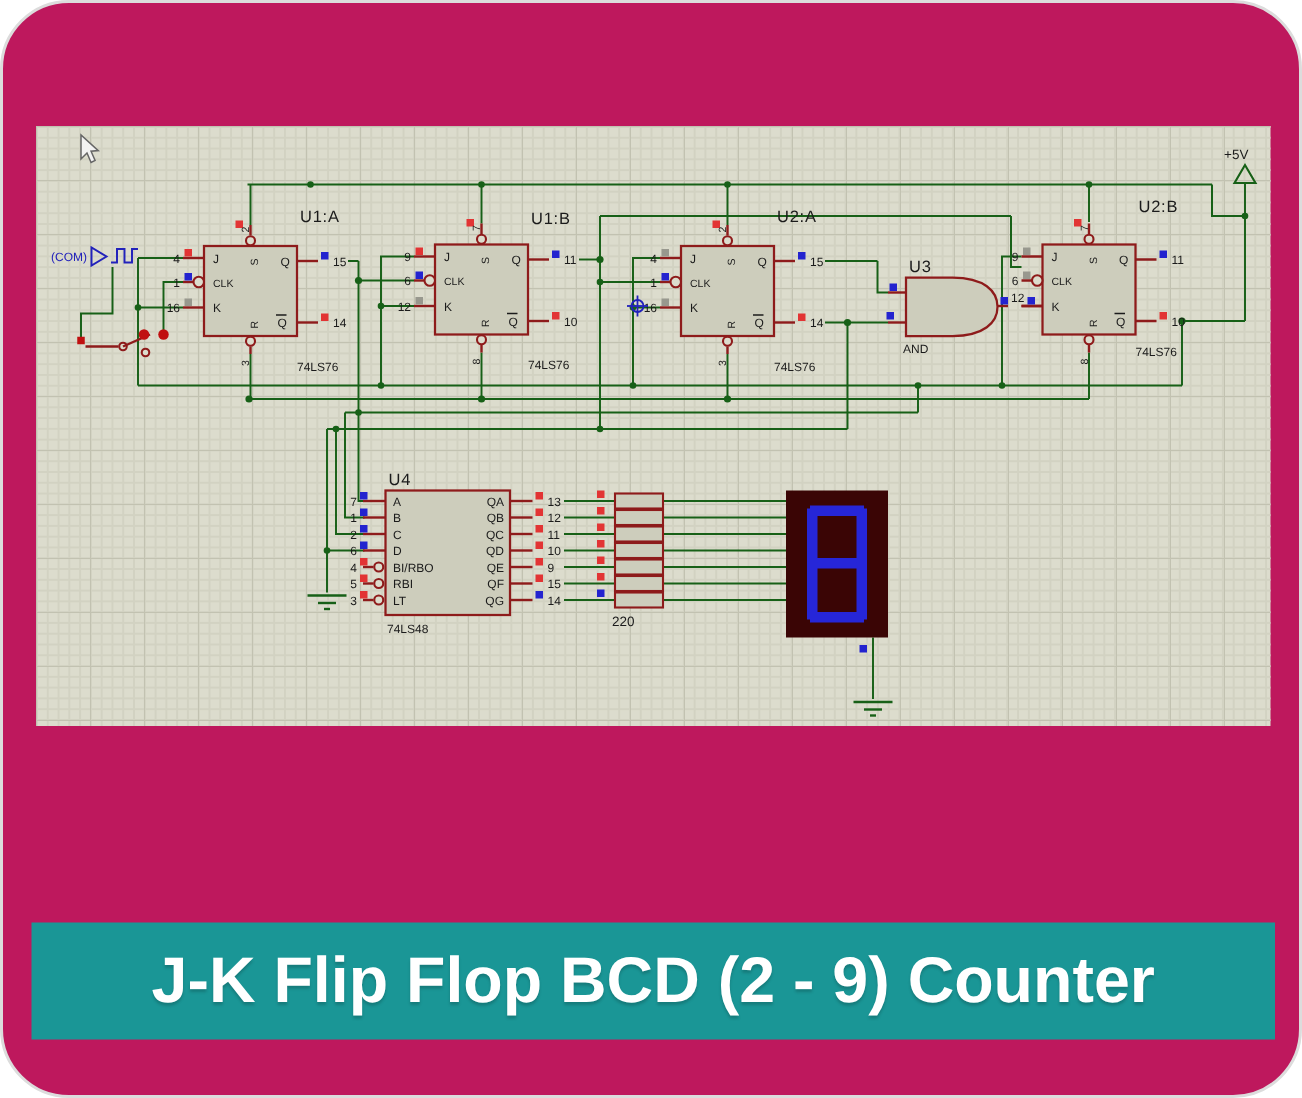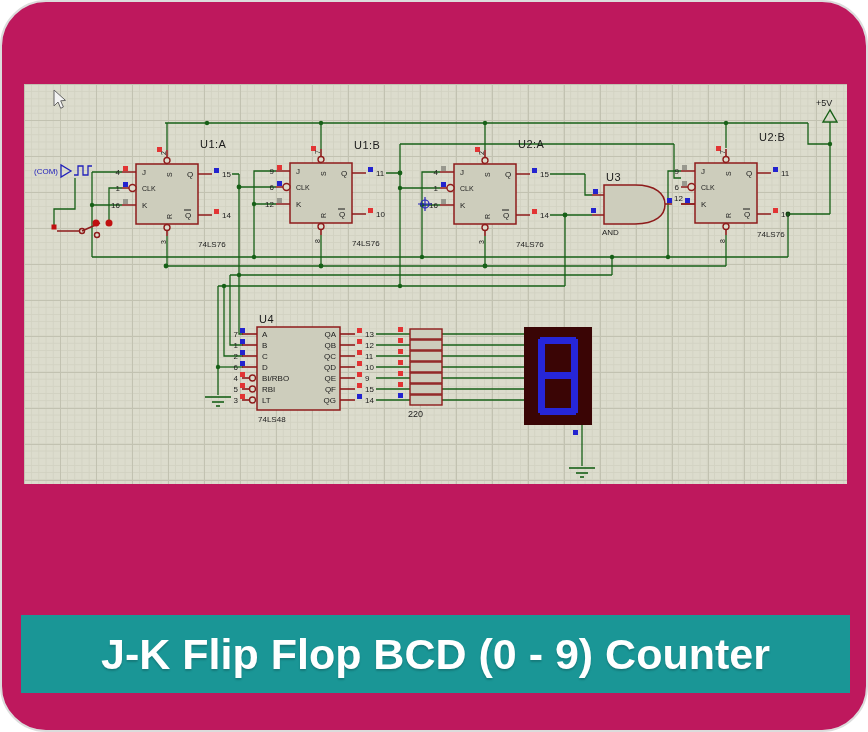--- a/index.html
+++ b/index.html
@@ -430,15 +430,15 @@
       <g stroke="var(--blue_text)" stroke-width="1.2" fill="none">
         <circle cx="401" cy="120" r="4"></circle>
           <line x1="394" y1="120" x2="408" y2="120"></line>
           <line x1="401" y1="113" x2="401" y2="127"></line>
       </g>
       <path d="M30,6 L30,22 L34,18 L36.7,24.3 L39.4,23 L36.7,16.8 L41.5,16.4 Z" fill="#f2f2f2" stroke="#666" stroke-width="1"></path>
     </svg>
   </div>
 
   <div class="banner">
-    <span>J-K Flip Flop BCD (0 - 9) Counter</span>
+    <span>J-K Flip Flop BCD (2 - 9) Counter</span>
   </div>
 </div>
 
 </body></html>

